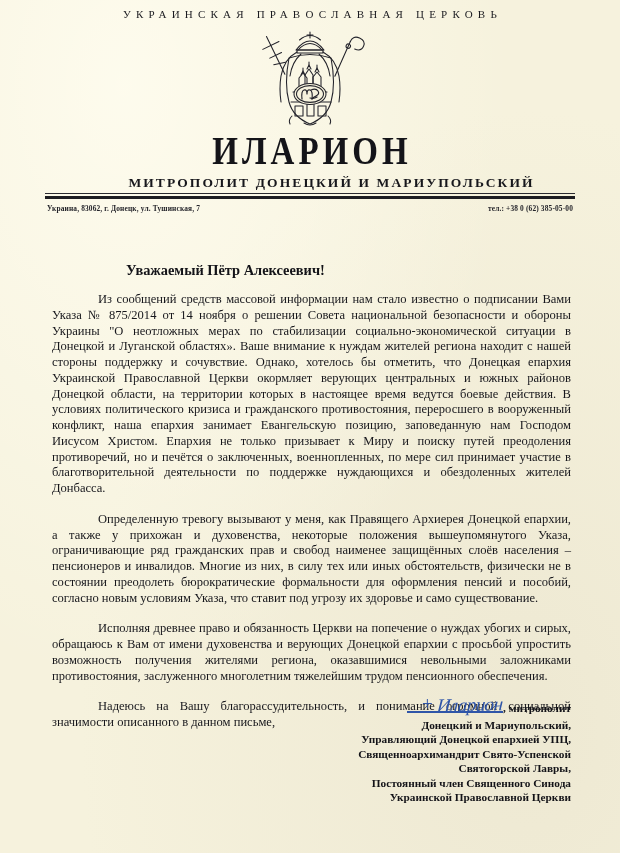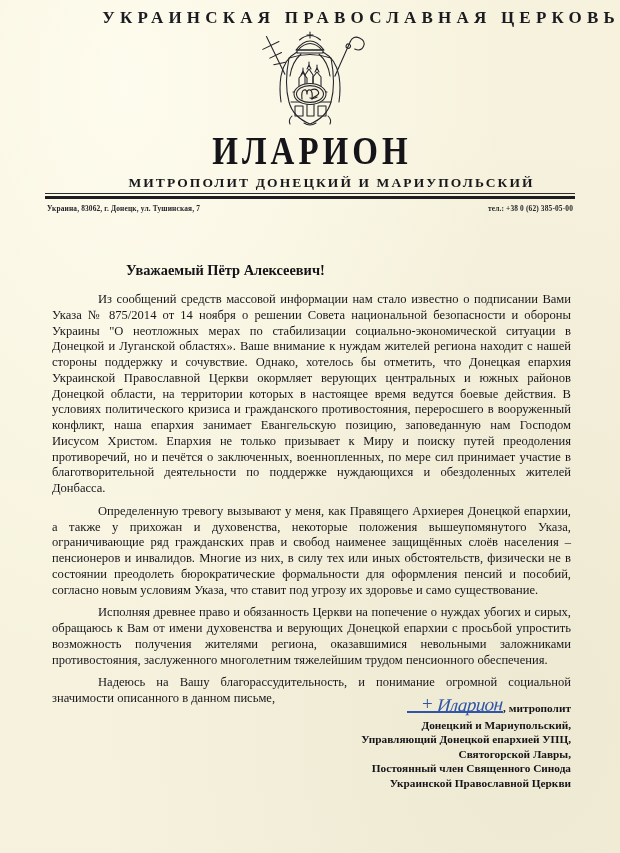--- a/index.html
+++ b/index.html
@@ -21,24 +21,24 @@
     color: #16161b;
     box-sizing: border-box;
   }
 
   
   .org-line {
     position: absolute;
     top: 8px;
     left: 0;
     right: 0;
-    text-align: right;
+    text-align: center;
     font-family: "Liberation Serif", "DejaVu Serif", serif;
-    font-size: 17px;
-    font-weight: 700;
+    font-size: 11px;
+    font-weight: 400;
     letter-spacing: 5.2px;
     color: #1b1b20;
     text-indent: 5px;
   }
 
   .emblem-wrap {
     position: absolute;
     top: 28px;
     left: 0;
     right: 0;
@@ -140,21 +140,21 @@
     font-size: 12.55px;
     line-height: 15.75px;
     text-align: justify;
     text-justify: inter-word;
     color: #17171c;
   }
   .body-text p {
     margin: 0 0 0 0;
     text-indent: 46px;
   }
-  .body-text p.gap { margin-top: 7px; }
+  .body-text p.gap { margin-top: 15px; }
 
   
   .sig-block {
     position: absolute;
     top: 692px;
     left: 200px;
     width: 371px;
     text-align: right;
     font-size: 11.3px;
     font-weight: 700;
@@ -298,19 +298,20 @@
   <div class="sig-block">
     <div class="sig-line-1">
       <span class="ink-cross">+</span>
       <span class="ink-sign">Иларион</span>
       <span class="ink-underline"></span>
       <span class="sig-role">, митрополит</span>
     </div>
     <div class="sig-rest">
       <div>Донецкий и Мариупольский,</div>
       <div>Управляющий Донецкой епархией УПЦ,</div>
+      <div>Священноархимандрит Свято-Успенской</div>
       <div>Святогорской Лавры,</div>
       <div>Постоянный член Священного Синода</div>
       <div>Украинской Православной Церкви</div>
     </div>
   </div>
 
 </div>
 
 </body></html>

